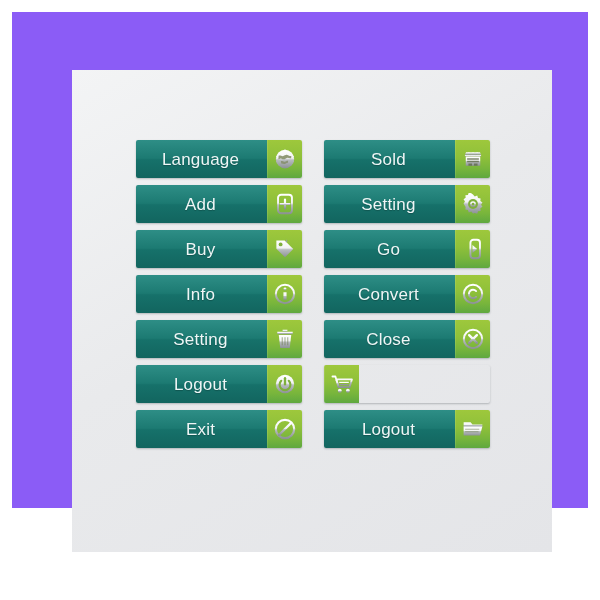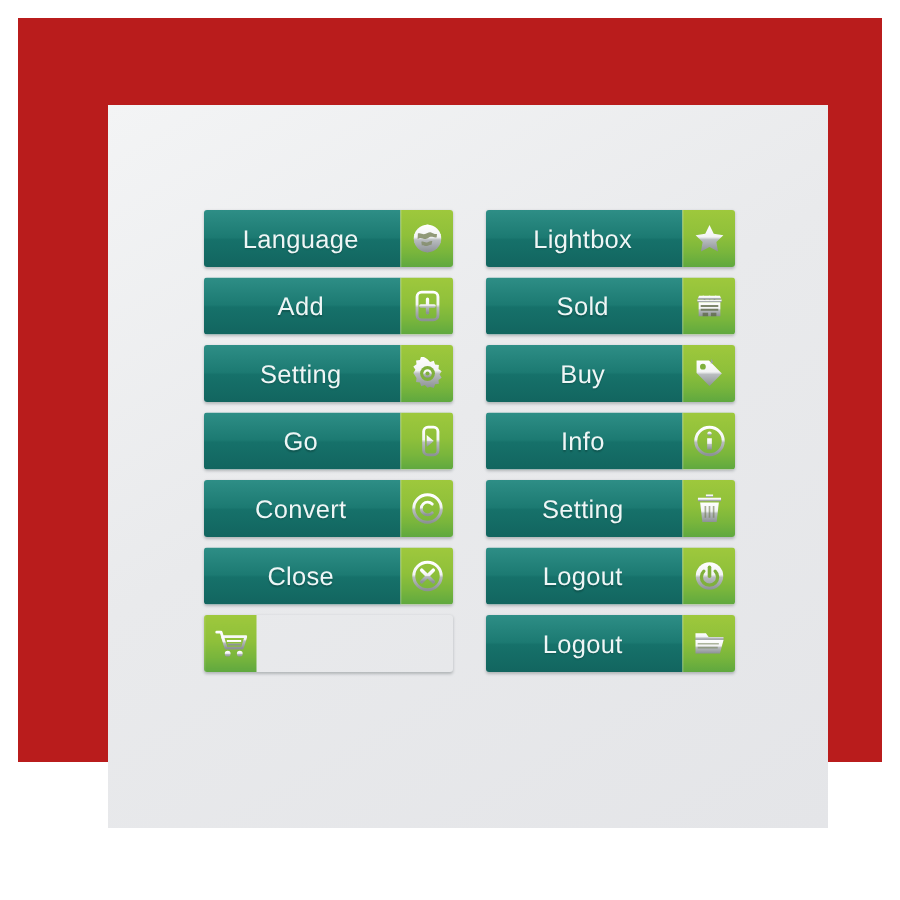--- a/index.html
+++ b/index.html
@@ -15,21 +15,21 @@
     overflow: hidden;
   }
 
   
   #frame {
     position: absolute;
     left: 12px;
     top: 12px;
     width: 576px;
     height: 496px;
-    background: #b91c1c;
+    background: #8b5cf6;
   }
 
   
   #panel {
     position: absolute;
     left: 60px;
     top: 58px;
     width: 480px;
     height: 482px;
     background: #e9eaec;
@@ -210,44 +210,36 @@
     <div id="button-grid">
         <div class="btn">
           <span class="btn-label">Language</span>
           <span class="btn-icon">
             <svg viewBox="0 0 24 24">
               <use href="#ic-globe-icon"></use>
             </svg>
           </span>
         </div>
         <div class="btn">
-          <span class="btn-label">Lightbox</span>
-          <span class="btn-icon">
-            <svg viewBox="0 0 24 24">
-              <use href="#ic-star-icon"></use>
+          <span class="btn-label">Sold</span>
+          <span class="btn-icon">
+            <svg viewBox="0 0 24 24">
+              <use href="#ic-shop-icon"></use>
             </svg>
           </span>
         </div>
         <div class="btn">
           <span class="btn-label">Add</span>
           <span class="btn-icon">
             <svg viewBox="0 0 24 24">
               <use href="#ic-plus-box-icon"></use>
             </svg>
           </span>
         </div>
         <div class="btn">
-          <span class="btn-label">Sold</span>
-          <span class="btn-icon">
-            <svg viewBox="0 0 24 24">
-              <use href="#ic-shop-icon"></use>
-            </svg>
-          </span>
-        </div>
-        <div class="btn">
           <span class="btn-label">Setting</span>
           <span class="btn-icon">
             <svg viewBox="0 0 24 24">
               <use href="#ic-gear-icon"></use>
             </svg>
           </span>
         </div>
         <div class="btn">
           <span class="btn-label">Buy</span>
           <span class="btn-icon">
@@ -301,20 +293,28 @@
           <span class="btn-icon">
             <svg viewBox="0 0 24 24">
               <use href="#ic-power-icon"></use>
             </svg>
           </span>
         </div>
         <div class="btn">
           <span class="btn-icon">
             <svg viewBox="0 0 24 24">
               <use href="#ic-shopping-cart-icon"></use>
+            </svg>
+          </span>
+        </div>
+        <div class="btn">
+          <span class="btn-label">Exit</span>
+          <span class="btn-icon">
+            <svg viewBox="0 0 24 24">
+              <use href="#ic-block-circle-icon"></use>
             </svg>
           </span>
         </div>
         <div class="btn">
           <span class="btn-label">Logout</span>
           <span class="btn-icon">
             <svg viewBox="0 0 24 24">
               <use href="#ic-folder-icon"></use>
             </svg>
           </span>

